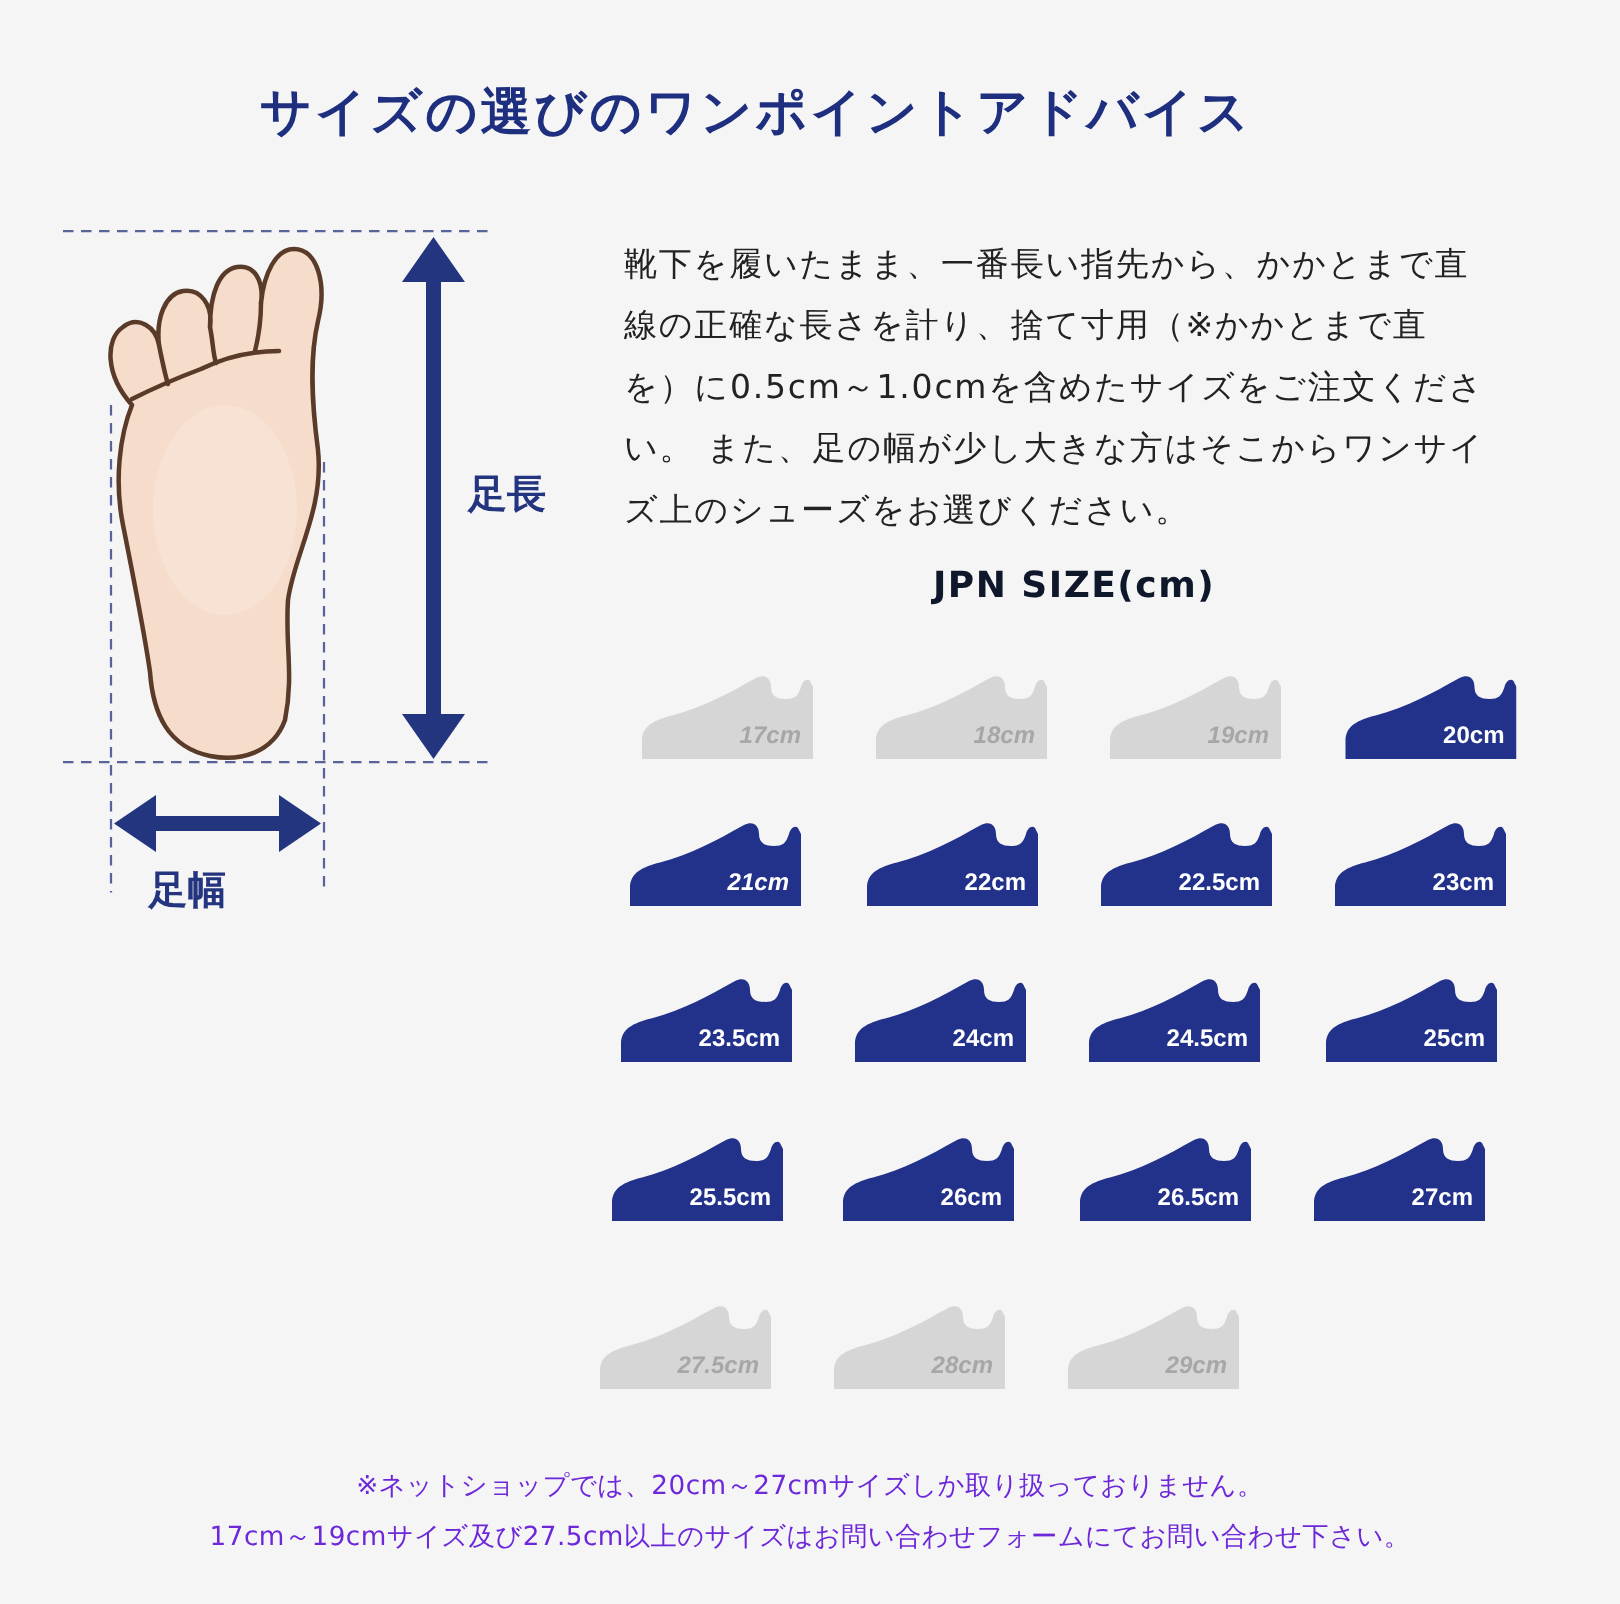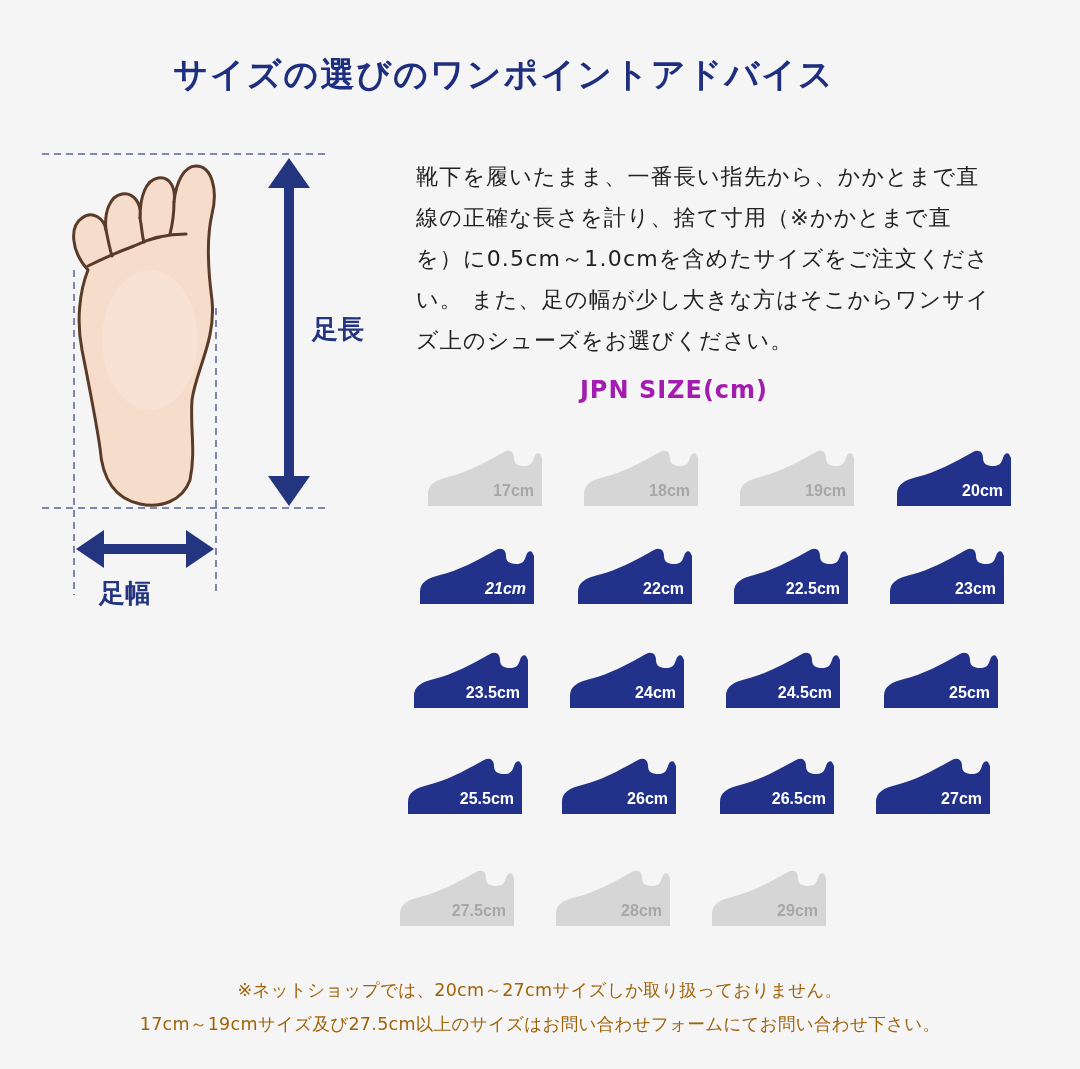--- a/index.html
+++ b/index.html
@@ -17,35 +17,35 @@
   .foot-diagram { position: absolute; left: 0; top: 130px; width: 400px; height: 490px; text-decoration: underline; }
   .label-jp {
     position: absolute; font-size: 26px; color: #24357f; font-weight: bold;
   }
   .desc {
     position: absolute; left: 416px; top: 156px; width: 600px;
     font-size: 22px; line-height: 41px; color: #222; letter-spacing: 1.2px;
   }
   .desc p { margin: 0; white-space: nowrap; }
   .jpn-size {
-    position: absolute; left: 519px; top: 376px; width: 310px;
-    text-align: center; font-size: 24px; font-weight: bold; color: #a21caf; letter-spacing: 1px;
+    position: absolute; left: 561px; top: 376px; width: 310px;
+    text-align: center; font-size: 24px; font-weight: bold; color: #0f172a; letter-spacing: 1px;
   }
   .shoe {
     position: absolute; width: 118px; height: 58px;
   }
   .shoe svg { position: absolute; left: 0; top: 0; }
   .shoe .lbl {
     position: absolute; right: 8px; bottom: 8px; font-size: 16px; font-weight: bold;
     color: #fff; font-family: "Liberation Sans", sans-serif;
   }
-  .shoe.off .lbl { color: #a7a7a7; }
+  .shoe.off .lbl { color: #a7a7a7; font-style: italic; }
   .footnote {
     position: absolute; left: 0; width: 1080px; text-align: center;
-    font-size: 17.5px; color: #a16207; letter-spacing: 0.3px;
+    font-size: 17.5px; color: #6d28d9; letter-spacing: 0.3px;
   }
 </style>
 </head>
 <body>
 
 <div class="title">サイズの選びのワンポイントアドバイス</div>
 
 <div class="foot-diagram">
   <svg width="400" height="490" viewBox="0 0 400 490">
 

